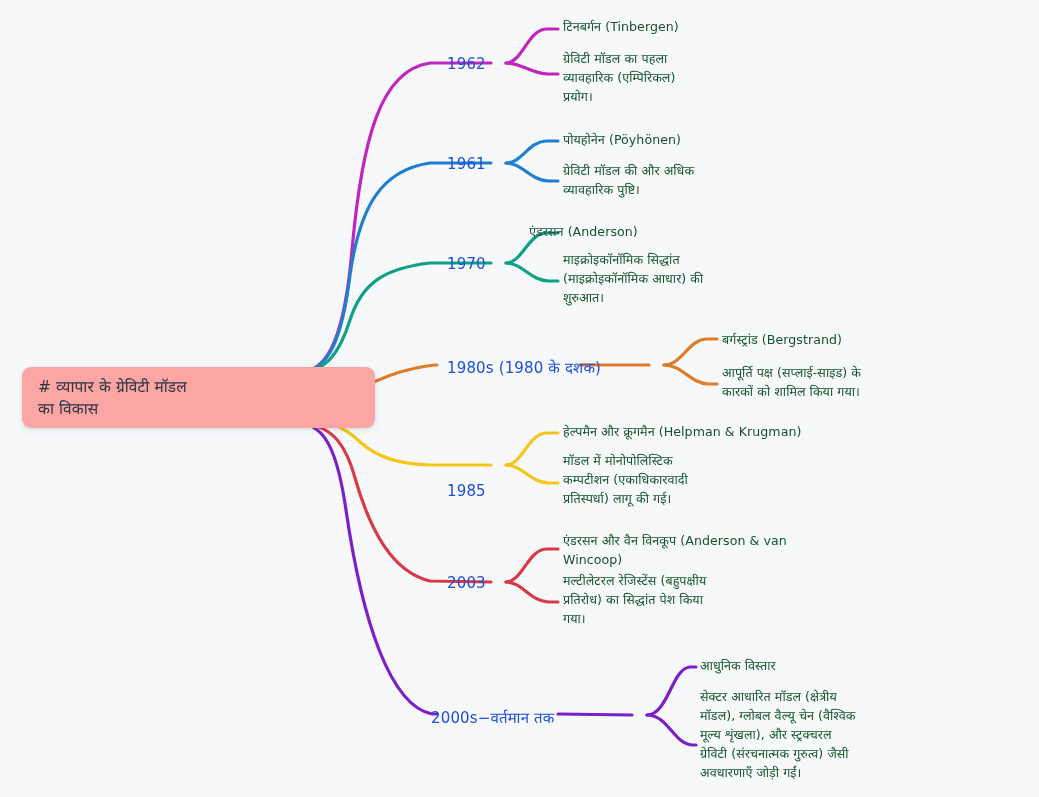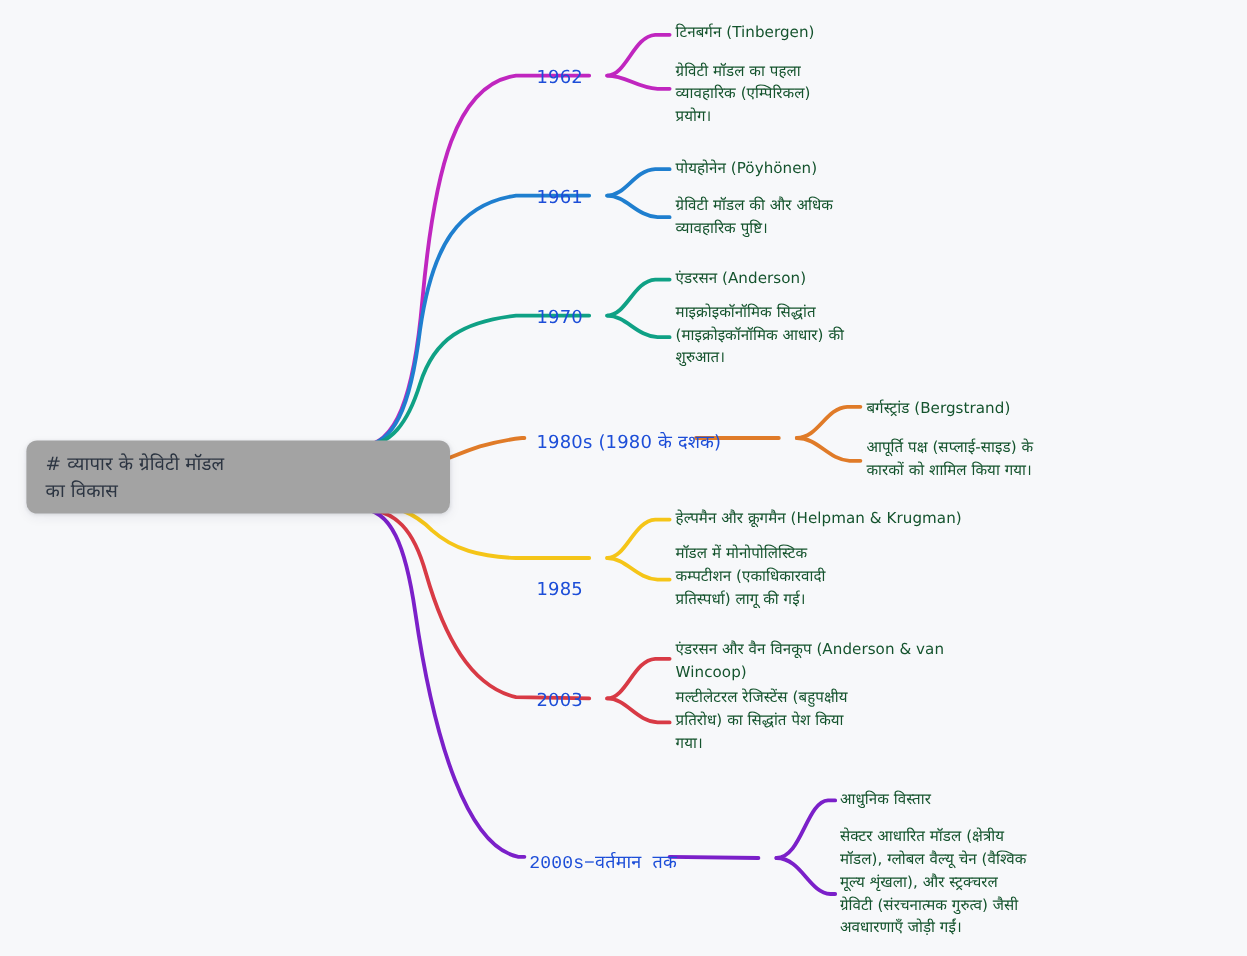--- a/index.html
+++ b/index.html
@@ -21,21 +21,21 @@
     left: 0; top: 0;
     width: 1039px; height: 797px;
     pointer-events: none;
   }
   svg.links path { fill: none; stroke-linecap: round; stroke-width: 3.2; }
 
   .root-card {
     position: absolute;
     left: 22px; top: 367px;
     width: 353px; height: 61px;
-    background: #a3a3a3;
+    background: #fca5a5;
     border-radius: 9px;
     box-shadow: 0 1px 3px rgba(30,40,60,0.10), 0 3px 10px rgba(30,40,60,0.06);
     display: flex;
     align-items: center;
     padding: 0 4px 0 16px;
     z-index: 5;
   }
   .root-text {
     font-size: 15.5px;
     line-height: 1.42;
@@ -102,40 +102,40 @@
       <div class="year-label" style="left: 447px; top: 55px;">1962</div>
       <div class="leaf-label" style="left: 563px; top: 18px; width: 220px; white-space: pre-line;">टिनबर्गन (Tinbergen)</div>
       <div class="leaf-label" style="left: 563px; top: 50px; width: 175px; white-space: pre-line;">ग्रेविटी मॉडल का पहला
 व्यावहारिक (एम्पिरिकल)
 प्रयोग।</div>
       <div class="year-label" style="left: 447px; top: 155px;">1961</div>
       <div class="leaf-label" style="left: 563px; top: 131px; width: 220px; white-space: pre-line;">पोयहोनेन (Pöyhönen)</div>
       <div class="leaf-label" style="left: 563px; top: 162px; width: 190px; white-space: pre-line;">ग्रेविटी मॉडल की और अधिक
 व्यावहारिक पुष्टि।</div>
       <div class="year-label" style="left: 447px; top: 255px;">1970</div>
-      <div class="leaf-label" style="left: 563px; top: 223px; width: 220px; white-space: pre-line;">एंडरसन (Anderson)</div>
+      <div class="leaf-label" style="left: 529px; top: 223px; width: 220px; white-space: pre-line;">एंडरसन (Anderson)</div>
       <div class="leaf-label" style="left: 563px; top: 251px; width: 200px; white-space: pre-line;">माइक्रोइकॉनॉमिक सिद्धांत
 (माइक्रोइकॉनॉमिक आधार) की
 शुरुआत।</div>
       <div class="year-label" style="left: 447px; top: 357px;">1980s (1980 के दशक)</div>
       <div class="leaf-label" style="left: 722px; top: 331px; width: 220px; white-space: pre-line;">बर्गस्ट्रांड (Bergstrand)</div>
       <div class="leaf-label" style="left: 722px; top: 364px; width: 205px; white-space: pre-line;">आपूर्ति पक्ष (सप्लाई-साइड) के
 कारकों को शामिल किया गया।</div>
       <div class="year-label" style="left: 447px; top: 482px; text-align: right;">1985</div>
       <div class="leaf-label" style="left: 563px; top: 423px; width: 260px; white-space: pre-line;">हेल्पमैन और क्रूगमैन (Helpman &amp; Krugman)</div>
       <div class="leaf-label" style="left: 563px; top: 452px; width: 180px; white-space: pre-line;">मॉडल में मोनोपोलिस्टिक
 कम्पटीशन (एकाधिकारवादी
 प्रतिस्पर्धा) लागू की गई।</div>
       <div class="year-label" style="left: 447px; top: 574px;">2003</div>
       <div class="leaf-label" style="left: 563px; top: 532px; width: 230px; white-space: pre-line;">एंडरसन और वैन विनकूप (Anderson &amp; van
 Wincoop)</div>
       <div class="leaf-label" style="left: 563px; top: 572px; width: 205px; white-space: pre-line;">मल्टीलेटरल रेजिस्टेंस (बहुपक्षीय
 प्रतिरोध) का सिद्धांत पेश किया
 गया।</div>
-      <div class="year-label" style="left: 441px; top: 707px; font-family: Liberation Mono, monospace;">2000s−वर्तमान तक</div>
+      <div class="year-label" style="left: 431px; top: 707px;">2000s−वर्तमान तक</div>
       <div class="leaf-label" style="left: 700px; top: 657px; width: 220px; white-space: pre-line;">आधुनिक विस्तार</div>
       <div class="leaf-label" style="left: 700px; top: 688px; width: 165px; white-space: pre-line;">सेक्टर आधारित मॉडल (क्षेत्रीय
 मॉडल), ग्लोबल वैल्यू चेन (वैश्विक
 मूल्य शृंखला), और स्ट्रक्चरल
 ग्रेविटी (संरचनात्मक गुरुत्व) जैसी
 अवधारणाएँ जोड़ी गईं।</div>
     </div>
 
 </div>
 

